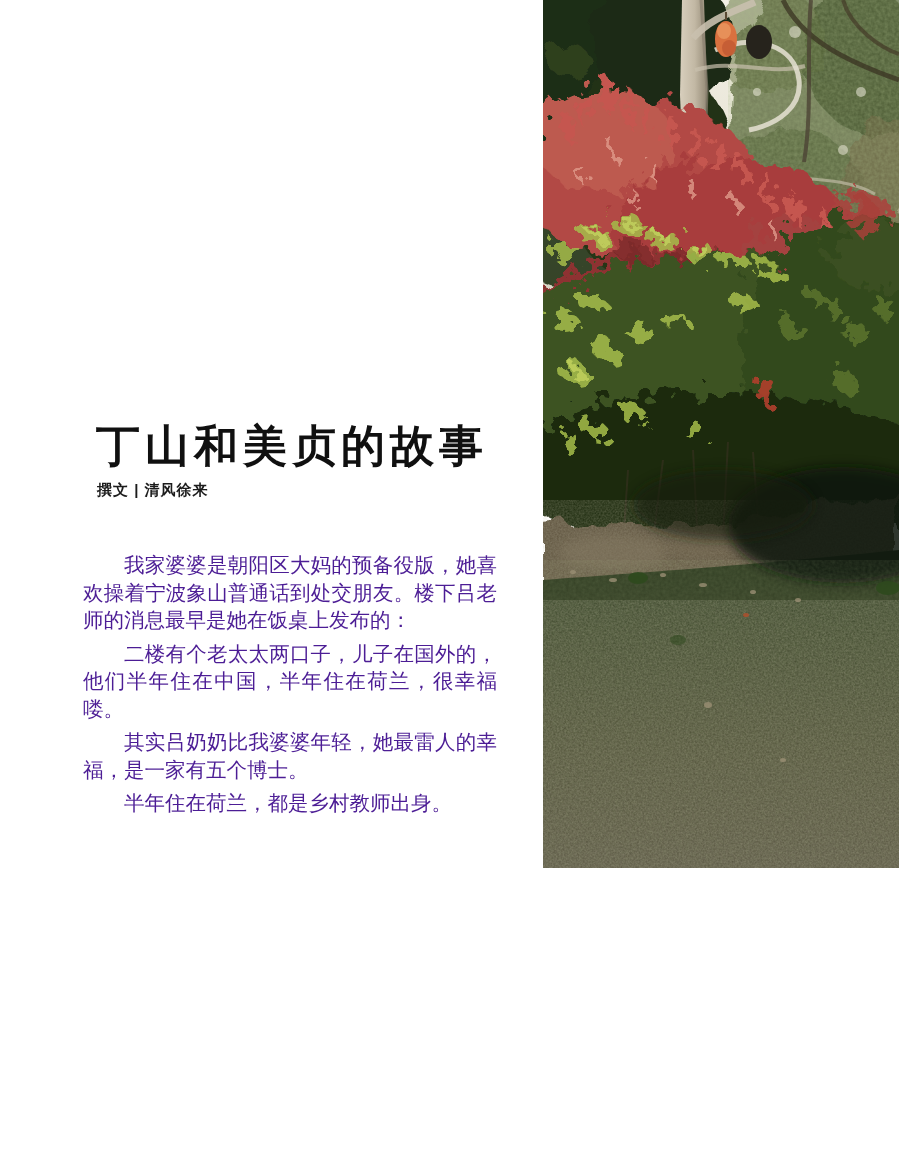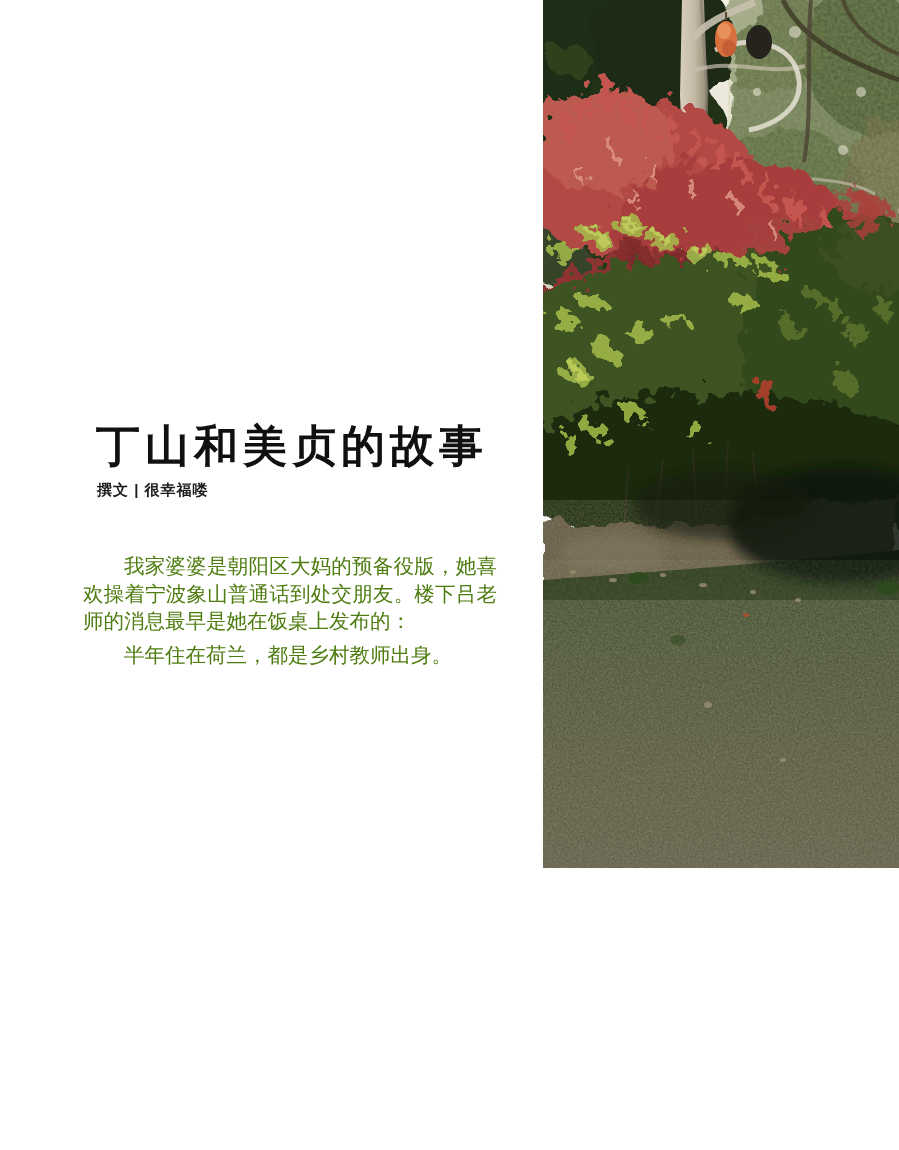--- a/index.html
+++ b/index.html
@@ -24,23 +24,23 @@
     white-space:nowrap;
   }
   .article-byline {
     position:absolute; left:97px; top:481px;
     font-size:15px; line-height:18px; font-weight:700;
     letter-spacing:1px; color:#1c1c1c;
     font-family:"Liberation Sans","DejaVu Sans",sans-serif;
   }
   .article-body {
     position:absolute; left:83px; top:552px; width:414px;
-    font-size:20.5px; line-height:27.5px; color:#4d7c0f;
+    font-size:20.5px; line-height:27.5px; color:#4c1d95;
     text-align:justify;
-    font-family:Liberation Sans, sans-serif;
+    font-family:Liberation Serif, serif;
   }
   .article-body p { text-indent:2em; margin-bottom:6px; }
 
   
   .spine-section {
     position:absolute; left:56px; top:918px;
     writing-mode:vertical-rl; text-orientation:upright;
     font-size:8px; line-height:10px; font-weight:700;
     letter-spacing:1px; color:#1a1a1a;
     font-family:"Liberation Sans","DejaVu Sans",sans-serif;
@@ -69,24 +69,26 @@
     overflow:hidden;
   }
   .photo-wrap svg { display:block; }
 </style>
 </head>
 <body>
 
 <div class="page">
 
   <h1 class="article-title">丁山和美贞的故事</h1>
-  <div class="article-byline">撰文 | 很幸福喽</div>
+  <div class="article-byline">撰文 | 清风徐来</div>
 
   <div class="article-body">
     <p>我家婆婆是朝阳区大妈的预备役版，她喜欢操着宁波象山普通话到处交朋友。楼下吕老师的消息最早是她在饭桌上发布的：</p>
+    <p>二楼有个老太太两口子，儿子在国外的，他们半年住在中国，半年住在荷兰，很幸福喽。</p>
+    <p>其实吕奶奶比我婆婆年轻，她最雷人的幸福，是一家有五个博士。</p>
     <p>半年住在荷兰，都是乡村教师出身。</p>
   </div>
 
   <div class="spine-section">与你为邻</div>
   <div class="spine-slash"></div>
   <div class="spine-article">丁山和美贞的故事</div>
   <div class="folio-number">06</div>
 
   <div class="photo-wrap">
     <svg width="356" height="957" viewBox="0 0 356 957" xmlns="http://www.w3.org/2000/svg">

